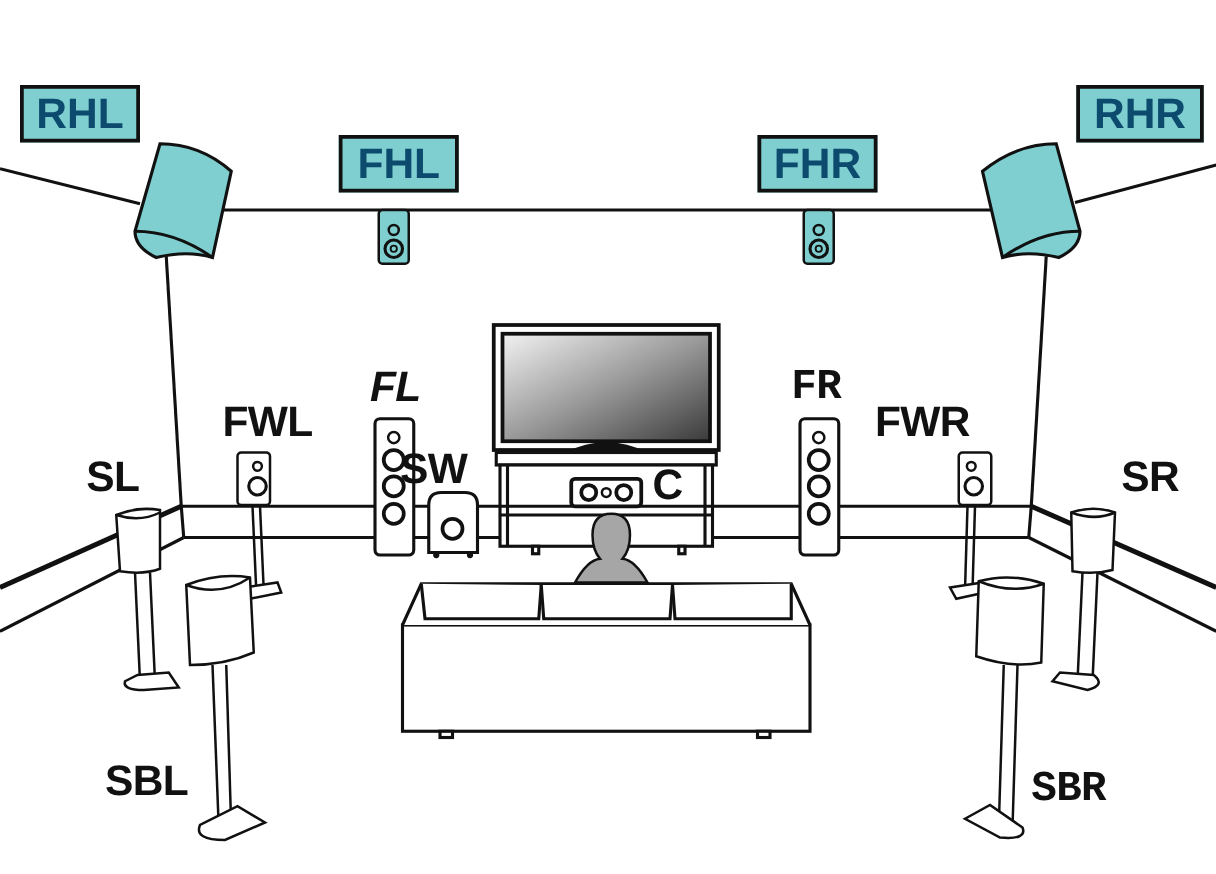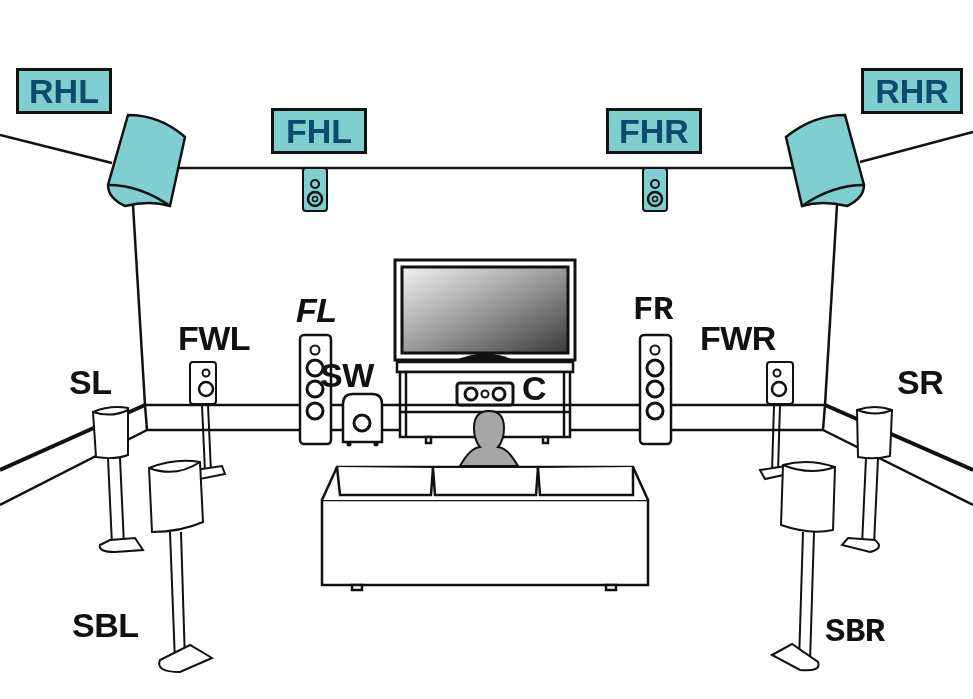--- a/index.html
+++ b/index.html
@@ -180,14 +180,14 @@
 <div class="tag" style="left:861px;top:68px;width:102px;height:46px;">RHR</div>
 
 <div class="lbl" style="left:178px;top:321px;">FWL</div>
 <div class="lbl" style="left:296px;top:293px;font-style:italic;">FL</div>
 <div class="lbl" style="left:320px;top:358px;">SW</div>
 <div class="lbl" style="left:522px;top:371px;">C</div>
 <div class="lbl" style="left:633px;top:293px;font-family:Liberation Mono, monospace;">FR</div>
 <div class="lbl" style="left:700px;top:321px;">FWR</div>
 <div class="lbl" style="left:69px;top:365px;">SL</div>
 <div class="lbl" style="left:873px;top:365px;margin-left:24px;">SR</div>
-<div class="lbl" style="left:72px;top:608px;">SBL</div>
+<div class="lbl" style="left:84px;top:608px;">SBL</div>
 <div class="lbl" style="left:825px;top:615px;font-family:Liberation Mono, monospace;">SBR</div>
 
 </body></html>

